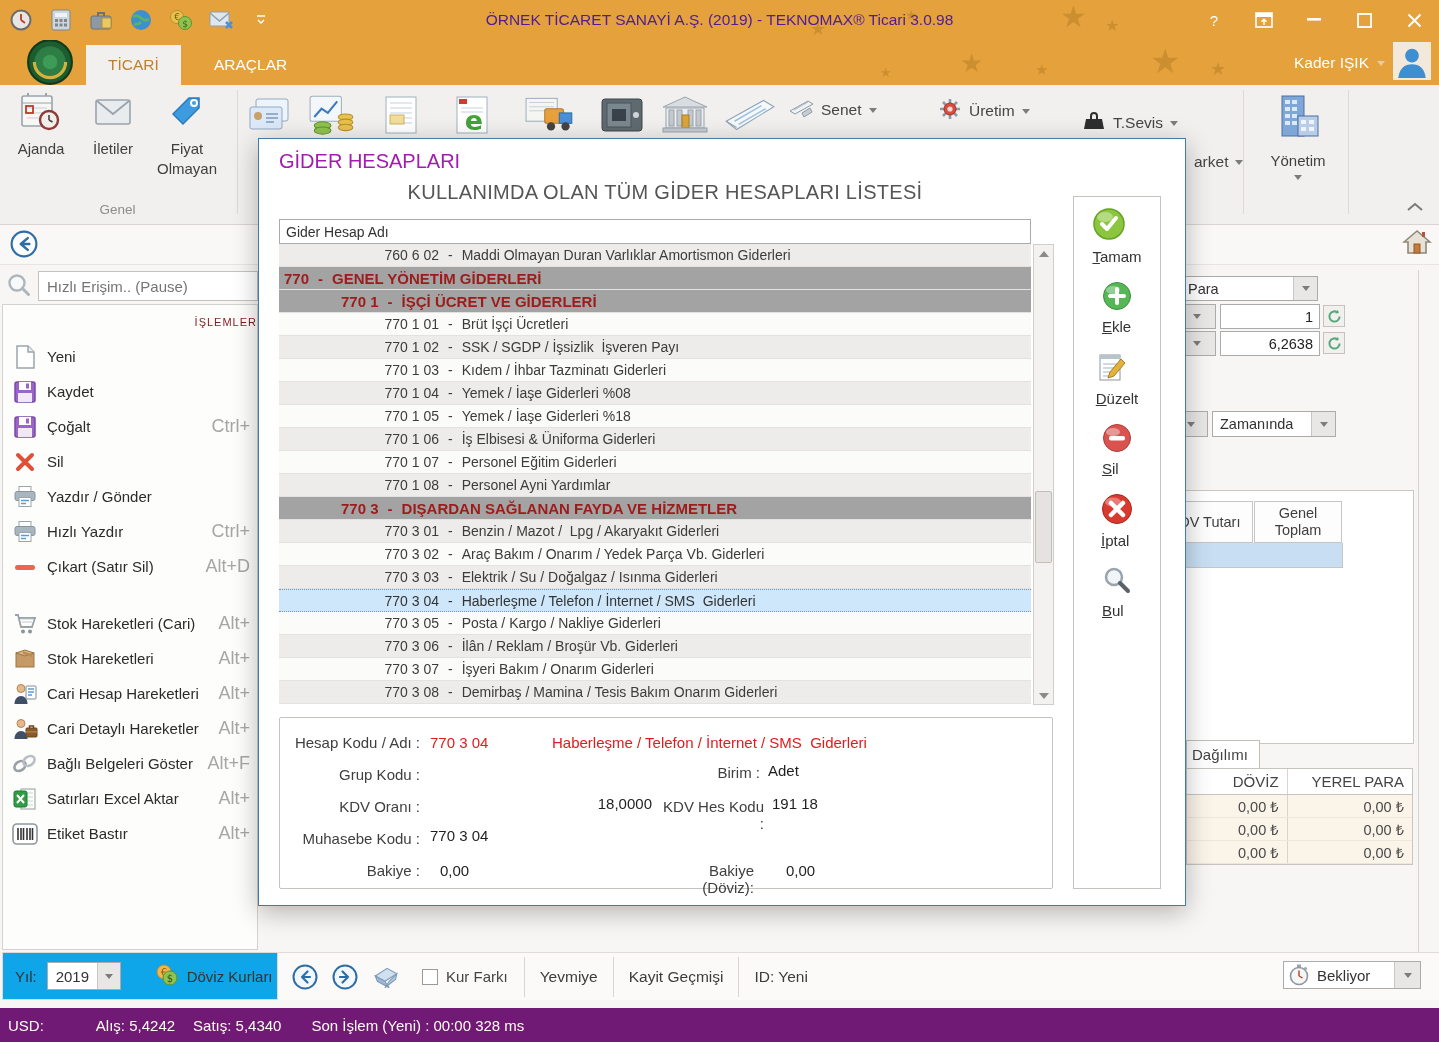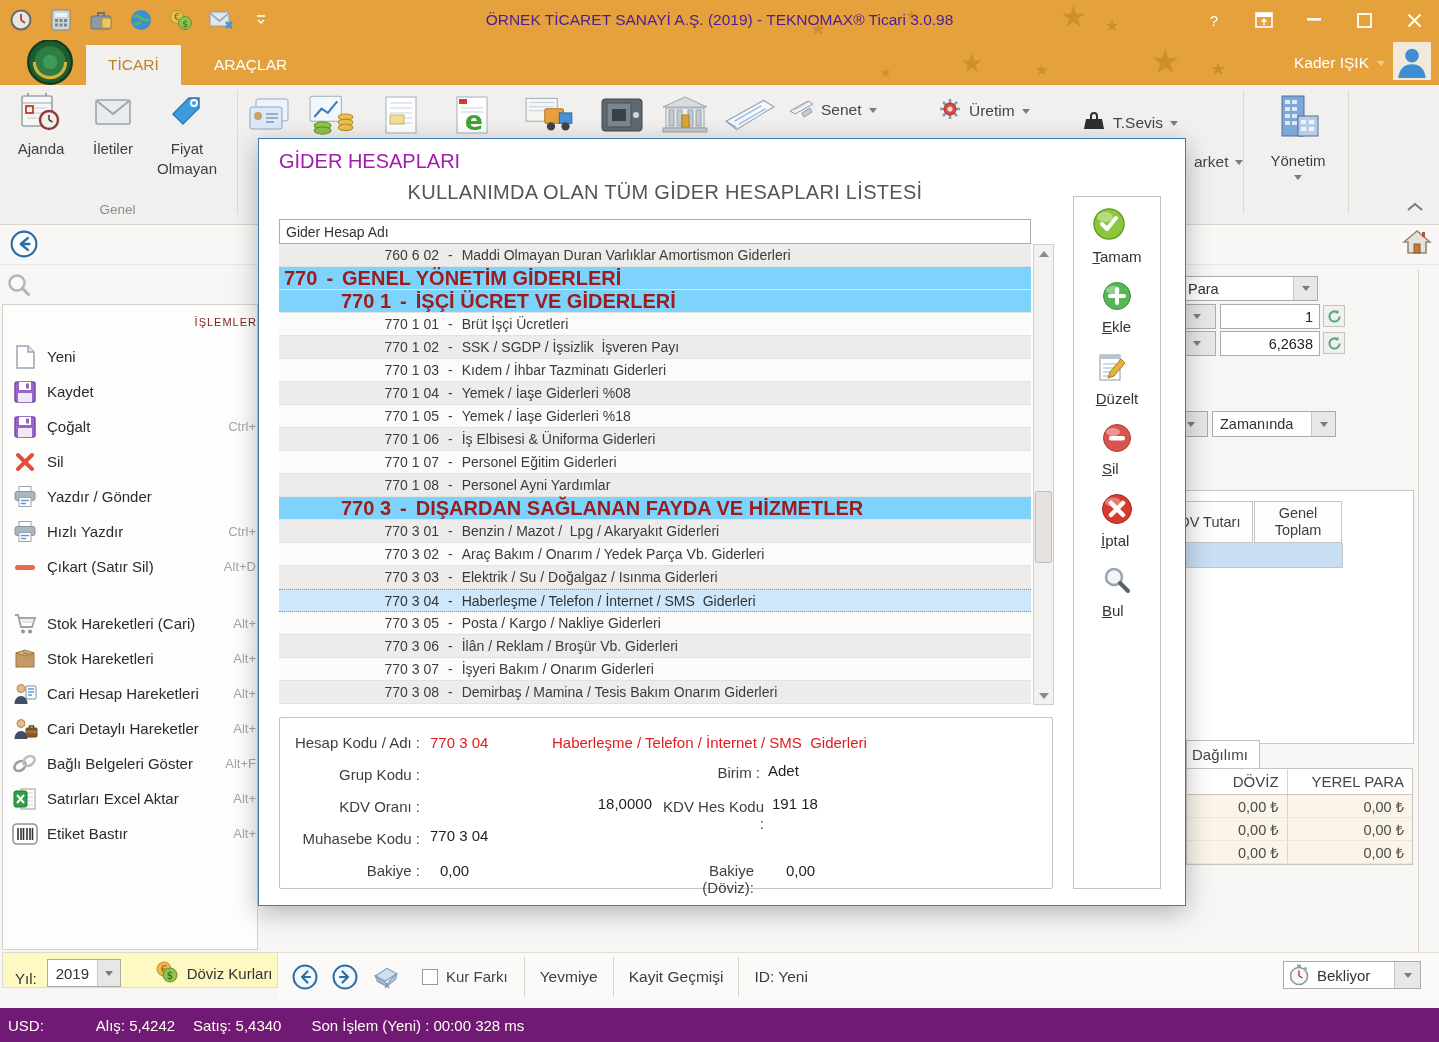--- a/index.html
+++ b/index.html
@@ -45,25 +45,25 @@
 
 
 .searchrow{position:absolute;left:0;top:40px;width:260px;height:42px}
 .searchrow .mag{position:absolute;left:6px;top:7px}
 .searchinput{position:absolute;left:38px;top:6px;width:220px;height:30px;border:1px solid #C2C2C2;font-size:15px;padding:0 8px;color:#444;font-family:"Liberation Sans",sans-serif}
 .sidepanel{position:absolute;left:2px;top:79px;width:256px;height:646px;background:#FDFDFC;border:1px solid #D4D1CE;overflow:hidden}
 .sidehead{height:34px;line-height:34px;text-align:right;font-size:11px;color:#7f1d1d;letter-spacing:1px}
 .sitem{height:35px;display:flex;align-items:center;cursor:default}
 .sitem .sicon{width:44px;display:flex;justify-content:center}
 .sitem .slabel{font-size:15px;color:#2B2B2B;white-space:nowrap}
-.sitem .sshort{margin-left:auto;color:#A6A6A6;font-size:13px;padding-right:1px;white-space:nowrap}
+.sitem .sshort{margin-left:auto;color:#A6A6A6;font-size:18px;padding-right:7px;white-space:nowrap}
 .sitem.gap{margin-top:22px}
 
 
-.yearbox{position:absolute;left:2px;top:727px;width:276px;height:36px;background:#fef9c3;border:1px solid #DDD9D5;display:flex;align-items:flex-end}
+.yearbox{position:absolute;left:2px;top:727px;width:276px;height:48px;background:#0ea5e9;border:1px solid #DDD9D5;display:flex;align-items:center}
 .yearbox .ylab{margin-left:12px;font-size:15px;color:#333}
 .combo{display:flex;align-items:center;background:#fff;border:1px solid #ABABAB;height:28px}
 .combo .cval{padding:0 8px;font-size:15px;color:#333}
 .combo .cbtn{width:26px;height:100%;background:#E9E7E5;border-left:1px solid #C9C7C5;display:flex;align-items:center;justify-content:center}
 .dovizbtn{display:flex;align-items:center;gap:8px;margin-left:34px;font-size:15px;color:#333}
 .bottombar{position:absolute;left:278px;top:727px;width:1161px;height:48px;background:#FBFAF9;border-top:1px solid #E0DCD8;display:flex;align-items:center}
 .bb-ic{margin-left:14px;display:flex;align-items:center}
 .checkrow{display:flex;align-items:center;gap:8px;margin-left:22px;padding-right:16px}
 .checkbox{width:16px;height:16px;background:#fff;border:1px solid #9B9B9B}
 .seg{border-left:1px solid #D9D5D1;padding:0 15px;height:40px;display:flex;align-items:center;font-size:15.5px;color:#3D3D3D}
@@ -90,21 +90,21 @@
 
 .modal{position:absolute;left:258px;top:138px;width:928px;height:768px;background:#fff;border:1px solid #3E7CAD;box-shadow:0 6px 24px rgba(0,0,0,.28);z-index:20}
 .mtitle{position:absolute;left:20px;top:11px;font-size:20px;color:#a21caf}
 .mheading{position:absolute;left:20px;top:42px;width:772px;text-align:center;font-size:20px;color:#555;letter-spacing:.3px}
 .filterbox{position:absolute;left:20px;top:80px;width:752px;height:25px;border:1px solid #ABABAB;font-size:14px;color:#333;padding:0 6px;font-family:"Liberation Sans",sans-serif}
 .listbox{position:absolute;left:20px;top:105px;width:752px;height:461px;overflow:hidden}
 .lrow{height:23px;display:flex;align-items:center;font-size:14px;color:#3C3C3C;border-bottom:1px solid #E4E2E0;background:#FBFBFA;white-space:pre;cursor:default}
 .lrow .lcode{width:160px;text-align:right}
 .lrow .lsep{padding:0 9px}
 .lrow.alt{background:#EDECEB}
-.lrow.g1,.lrow.g2{font-weight:bold;color:#9D1B1B;font-size:20px;background:#7dd3fc}
+.lrow.g1,.lrow.g2{font-weight:bold;color:#9D1B1B;font-size:15px;background:#a3a3a3}
 .lrow.g1 .lcode{width:auto;padding-left:5px}
 .lrow.g2 .lcode{width:auto;padding-left:62px}
 .lrow.sel{background:#CFE7FA;border-top:1px dotted #7195B5;border-bottom:1px dotted #7195B5;color:#333}
 .scrollbar{position:absolute;left:774px;top:105px;width:21px;height:461px;background:#F4F2F1;border:1px solid #D0CDCA}
 .sb-arrow{position:absolute;left:0;width:19px;height:17px;display:flex;align-items:center;justify-content:center}
 .sb-thumb{position:absolute;left:1px;top:246px;width:17px;height:72px;background:#E5E2DF;border:1px solid #C2BEBA;border-radius:2px}
 .tri-up{width:0;height:0;border-left:5px solid transparent;border-right:5px solid transparent;border-bottom:6px solid #8A8A8A}
 .tri-dn{width:0;height:0;border-left:5px solid transparent;border-right:5px solid transparent;border-top:6px solid #8A8A8A}
 .detailpanel{position:absolute;left:20px;top:578px;width:774px;height:172px;border:1px solid #C6C2BE;border-radius:2px}
 .dl{position:absolute;font-size:15px;color:#3F3F3F;text-align:right}
@@ -405,20 +405,21 @@
             <rect x="20" y="3" width="3" height="5" fill="#B5543B"></rect>
           </svg></span>
     </div>
     <div class="vline-right"></div>
 
     <div class="searchrow">
       <span class="mag"><svg width="26" height="26" viewBox="0 0 26 26">
             <circle cx="11" cy="11" r="7.5" fill="#F7F9FA" stroke="#AEB6BD" stroke-width="2.4"></circle>
             <path d="M16.5 16.5l6 6" stroke="#AEB6BD" stroke-width="3" stroke-linecap="round"></path>
           </svg></span>
+      <input class="searchinput" placeholder="Hızlı Erişim.. (Pause)" style="">
     </div>
 
     <div class="sidepanel">
       <div class="sidehead">İŞLEMLER</div>
       <div class="sitem">
         <span class="sicon">
             <svg width="22" height="24" viewBox="0 0 22 24">
               <path d="M3 1h11l6 6v16H3z" fill="#fff" stroke="#9AA4AD" stroke-width="1.5"></path>
               <path d="M14 1v6h6" fill="#E8EDF2" stroke="#9AA4AD" stroke-width="1.5"></path>
             </svg>

